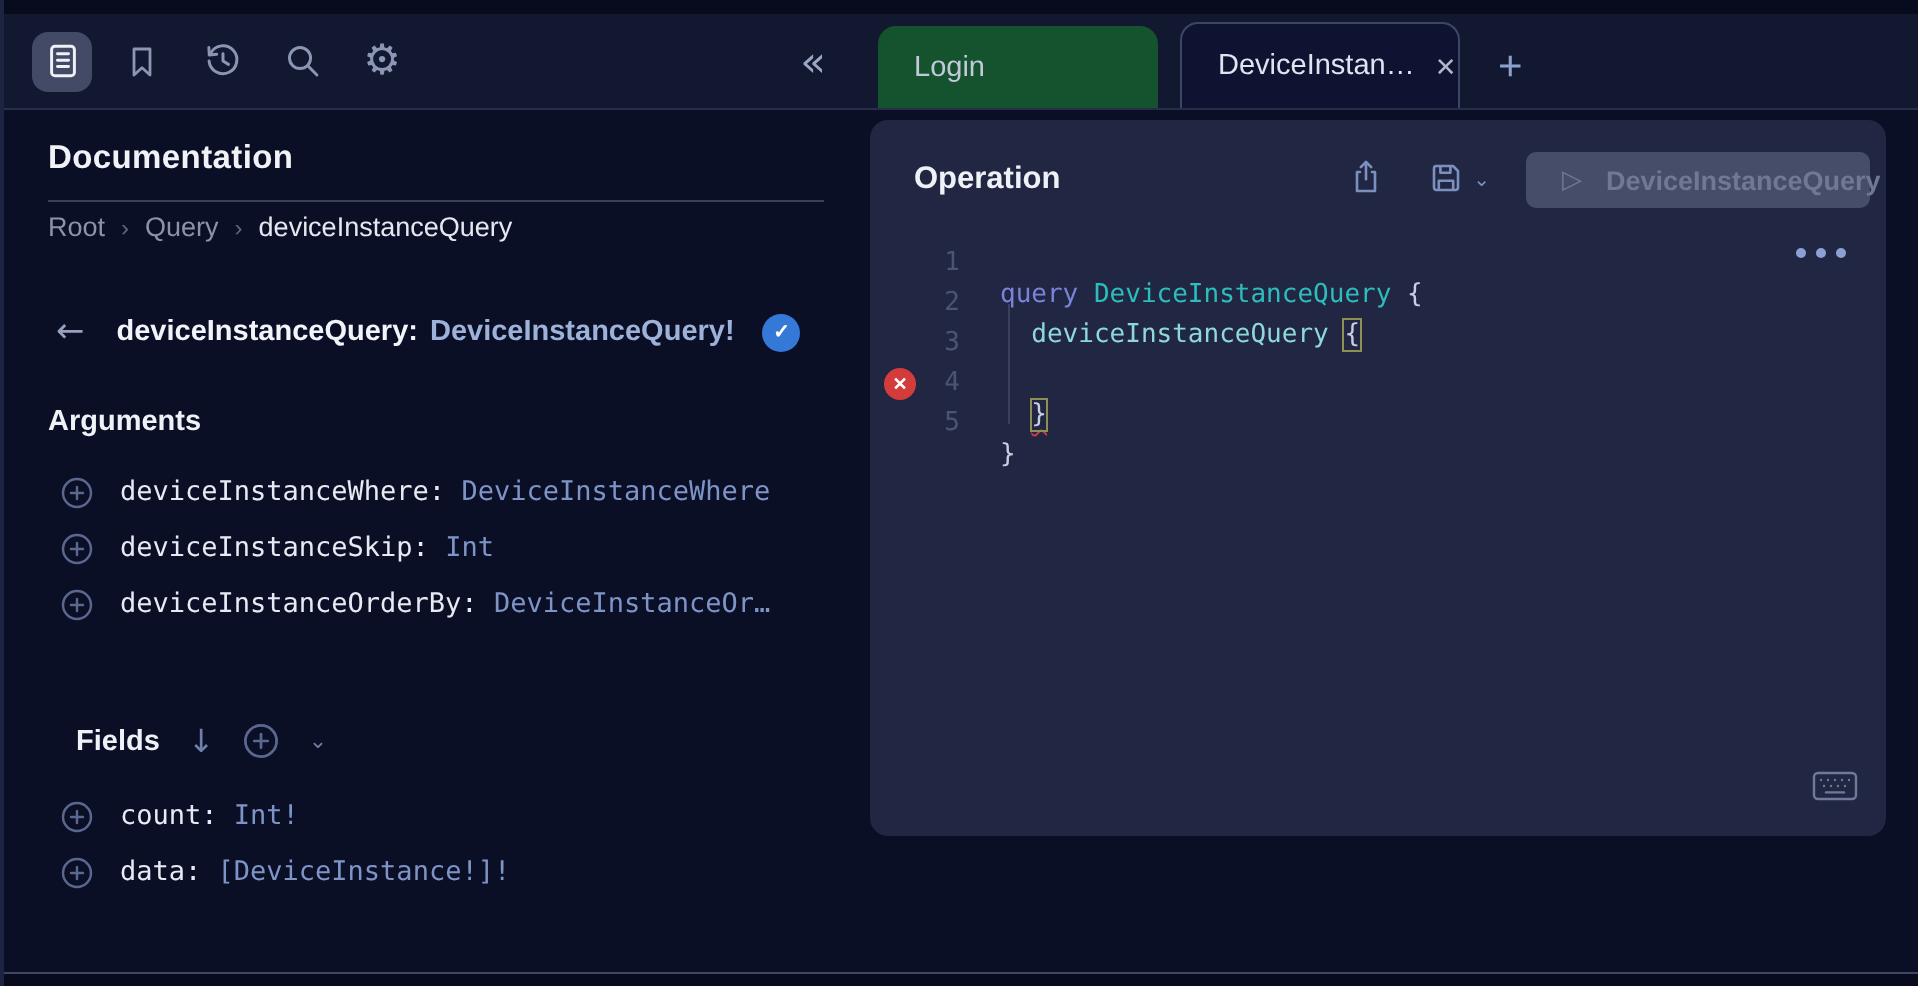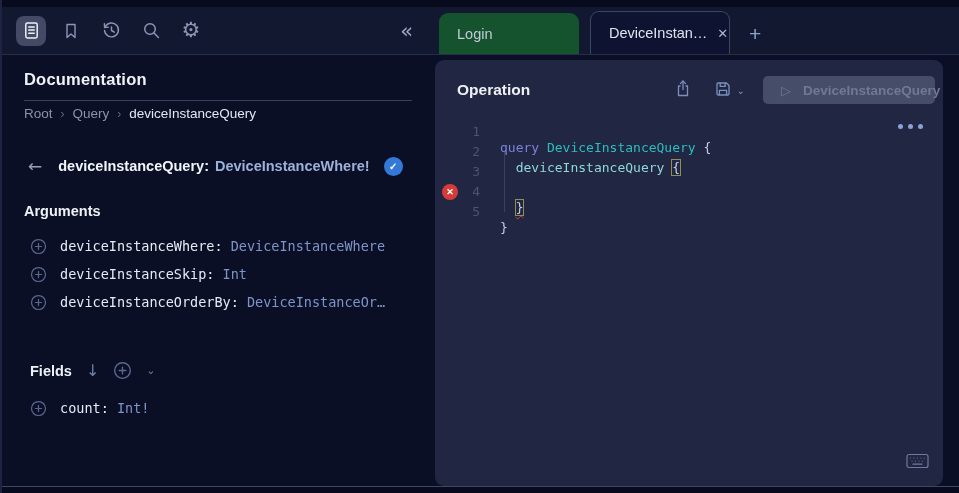--- a/index.html
+++ b/index.html
@@ -48,27 +48,27 @@
   .args-heading { position:absolute; left:22px; top:147px; }
   .member-list { position:absolute; left:0; right:0; }
   .args-list { top:176px; }
   .fields-list { top:338px; }
   .member-row { height:28px; display:flex; align-items:center; padding-left:28px; }
   .circle-plus { width:17px; height:17px; color:#5a6890; flex:0 0 17px; cursor:pointer; }
   .member-text { margin-left:13px; font-family:"DejaVu Sans Mono", monospace; font-size:13.5px; white-space:pre; }
   .member-name { color:#e6eaf3; }
   .member-type { color:#7e94c7; cursor:pointer; }
 
-  .fields-heading-row { position:absolute; left:28px; top:305px; display:flex; align-items:center; gap:14px; }
+  .fields-heading-row { position:absolute; left:36px; top:305px; display:flex; align-items:center; gap:14px; }
   .sort-arrow { color:#6f7fa6; font-size:16px; font-family:"DejaVu Sans", sans-serif; cursor:pointer; }
   .fields-add { width:19px; height:19px; color:#5a6890; cursor:pointer; }
   .chev { color:#6f7fa6; font-size:11px; cursor:pointer; }
 
   
-  .card { position:absolute; left:433px; top:60px; width:508px; height:426px; background:#212742; border-radius:9px; }
+  .card { position:absolute; left:433px; top:60px; width:508px; height:358px; background:#212742; border-radius:9px; }
   .card-header { position:absolute; top:16px; left:22px; right:8px; height:28px; display:flex; align-items:center; }
   .card-title { font-size:15.5px; font-weight:700; color:#eef1f6; }
   .card-actions { margin-left:auto; display:flex; align-items:center; }
   .icon-btn { background:none; border:none; color:#7c90c0; cursor:pointer; display:flex; align-items:center; padding:0; }
   .share-btn { margin-right:22px; }
   .save-btn { margin-right:5px; }
   .save-chev { color:#7c90c0; font-size:10px; margin-right:18px; cursor:pointer; }
   .run-btn { width:172px; height:28px; background:#454d69; border:none; border-radius:5px; color:#707892; font-size:13.5px; font-weight:700; display:flex; align-items:center; justify-content:flex-start; padding-left:18px; gap:12px; cursor:default; font-family:"Liberation Sans", sans-serif; }
   .run-play { font-size:13px; font-family:"DejaVu Sans", sans-serif; }
 
@@ -158,21 +158,21 @@
       <span class="crumb">Root</span>
       <span class="sep">›</span>
       <span class="crumb">Query</span>
       <span class="sep">›</span>
       <span class="crumb current">deviceInstanceQuery</span>
     </div>
 
     <div class="sig-row">
       <span class="back-arrow">←</span>
       <span class="sig-name">deviceInstanceQuery:</span>
-      <span class="sig-type">DeviceInstanceWhere!</span>
+      <span class="sig-type">DeviceInstanceQuery!</span>
       <span class="check-badge">✓</span>
     </div>
 
     <div class="section-heading args-heading">Arguments</div>
 
     <div class="member-list args-list">
       <div class="member-row">
         <svg class="circle-plus" viewBox="0 0 18 18" fill="none" stroke="currentColor" stroke-width="1.3" stroke-linecap="round">
             <circle cx="9" cy="9" r="7.4"></circle>
             <line x1="9" y1="5.8" x2="9" y2="12.2"></line>
@@ -210,20 +210,28 @@
     </div>
 
     <div class="member-list fields-list">
       <div class="member-row">
         <svg class="circle-plus" viewBox="0 0 18 18" fill="none" stroke="currentColor" stroke-width="1.3" stroke-linecap="round">
             <circle cx="9" cy="9" r="7.4"></circle>
             <line x1="9" y1="5.8" x2="9" y2="12.2"></line>
             <line x1="5.8" y1="9" x2="12.2" y2="9"></line>
           </svg>
         <span class="member-text"><span class="member-name">count: </span><span class="member-type">Int!</span></span>
+      </div>
+      <div class="member-row">
+        <svg class="circle-plus" viewBox="0 0 18 18" fill="none" stroke="currentColor" stroke-width="1.3" stroke-linecap="round">
+            <circle cx="9" cy="9" r="7.4"></circle>
+            <line x1="9" y1="5.8" x2="9" y2="12.2"></line>
+            <line x1="5.8" y1="9" x2="12.2" y2="9"></line>
+          </svg>
+        <span class="member-text"><span class="member-name">data: </span><span class="member-type">[DeviceInstance!]!</span></span>
       </div>
     </div>
   </div>
 
   <div class="card">
     <div class="card-header">
       <span class="card-title">Operation</span>
       <div class="card-actions">
         <button class="icon-btn share-btn">
           <span>

